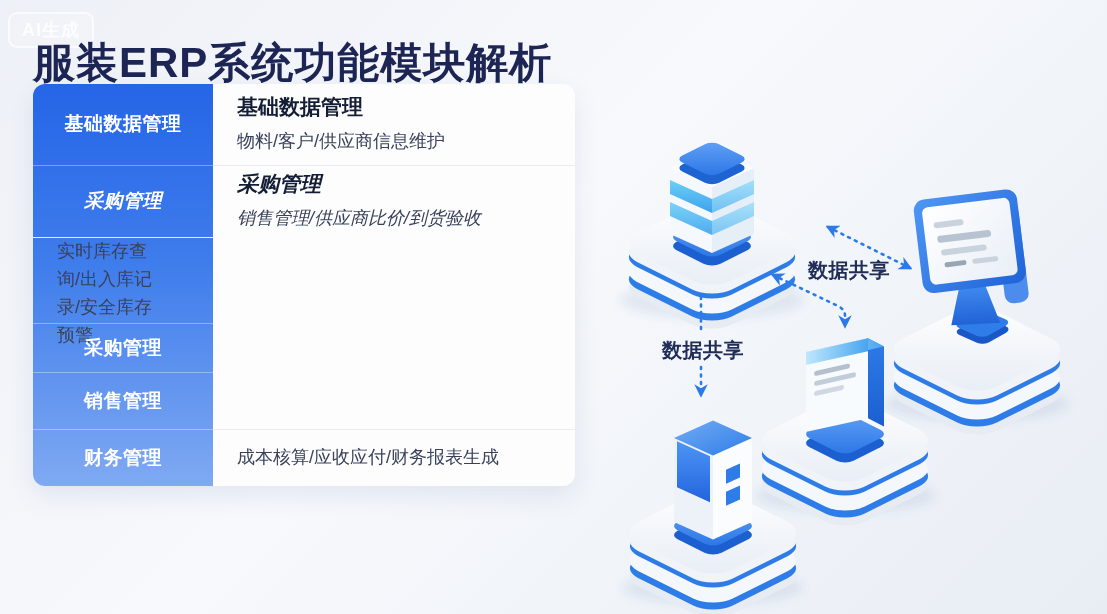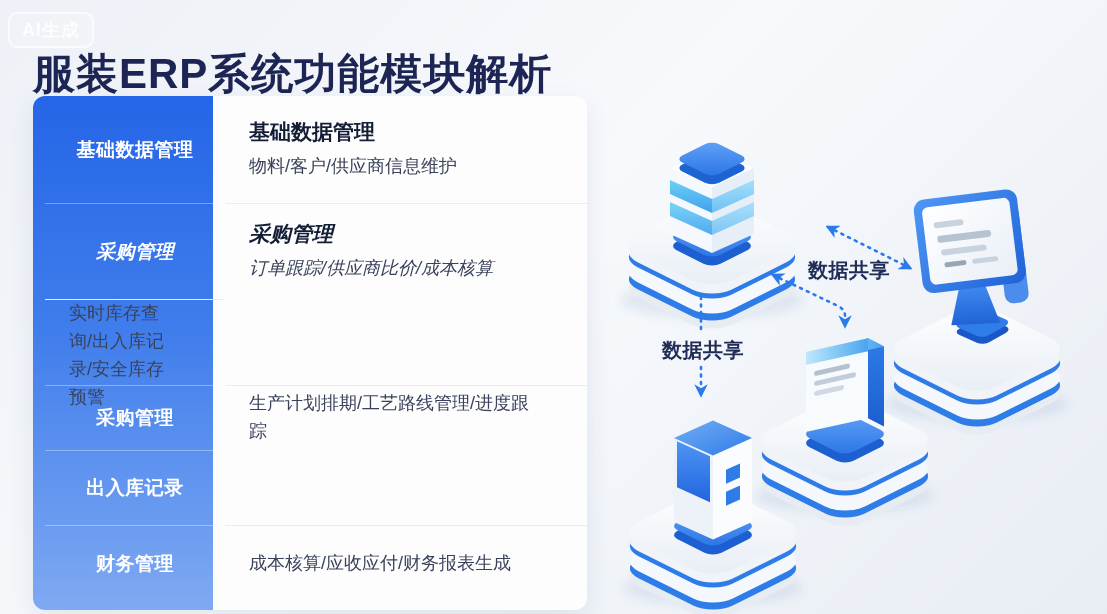--- a/index.html
+++ b/index.html
@@ -13,29 +13,29 @@
   
   .watermark{
     position:absolute;left:8px;top:12px;padding:4px 12px;
     border:2px solid rgba(255,255,255,.65);border-radius:9px;
     color:rgba(255,255,255,.8);background:rgba(255,255,255,.18);
     font-size:18px;font-weight:700;letter-spacing:1px;z-index:1;
   }
 
   
   .title{
-    position:absolute;left:33px;top:18px;z-index:2;
+    position:absolute;left:33px;top:7px;z-index:2;
     font-size:42px;font-weight:800;color:#1c2553;letter-spacing:1px;white-space:nowrap;
   }
 
   
   .panel{
-    position:absolute;left:33px;top:96px;width:542px;height:514px;
+    position:absolute;left:33px;top:84px;width:542px;height:402px;
     background:#fdfdfe;border-radius:12px;overflow:hidden;
-    box-shadow:0 10px 26px rgba(50,80,140,.10);z-index:2;padding-left:12px;
+    box-shadow:0 10px 26px rgba(50,80,140,.10);z-index:2;
   }
   .sidebar-bg{
     position:absolute;left:0;top:0;bottom:0;width:180px;
     background:linear-gradient(180deg,#2565e7 0%,#3f7dec 45%,#7fa9f2 100%);
   }
   .rows{position:relative;display:flex;flex-direction:column;height:100%;}
   .row{display:grid;grid-template-columns:180px 1fr;}
   .row:nth-child(1){height:107px;}
   .row:nth-child(2){height:96px;font-style:italic;}
   .row:nth-child(3){height:86px;}
@@ -83,41 +83,37 @@
         <div class="cell-detail">
           <div class="row-heading">基础数据管理</div>
           <div class="row-desc">物料/客户/供应商信息维护</div>
         </div>
       </div>
 
       <div class="row">
         <div class="cell-module">采购管理</div>
         <div class="cell-detail">
           <div class="row-heading">采购管理</div>
-          <div class="row-desc">订单跟踪/供应商比价/成本核算</div>
+          <div class="row-desc">销售管理/供应商比价/到货验收</div>
         </div>
       </div>
 
       <div class="row">
         <div class="cell-detail">
 
           <div class="row-desc">实时库存查询/出入库记录/安全库存预警</div>
         </div>
       </div>
 
       <div class="row">
         <div class="cell-module">采购管理</div>
-        <div class="cell-detail">
-
-          <div class="row-desc">生产计划排期/工艺路线管理/进度跟踪</div>
-        </div>
-      </div>
-
-      <div class="row">
-        <div class="cell-module">出入库记录</div>
+      </div>
+
+      <div class="row">
+        <div class="cell-module">销售管理</div>
       </div>
 
       <div class="row">
         <div class="cell-module">财务管理</div>
         <div class="cell-detail">
 
           <div class="row-desc">成本核算/应收应付/财务报表生成</div>
         </div>
       </div>
 

